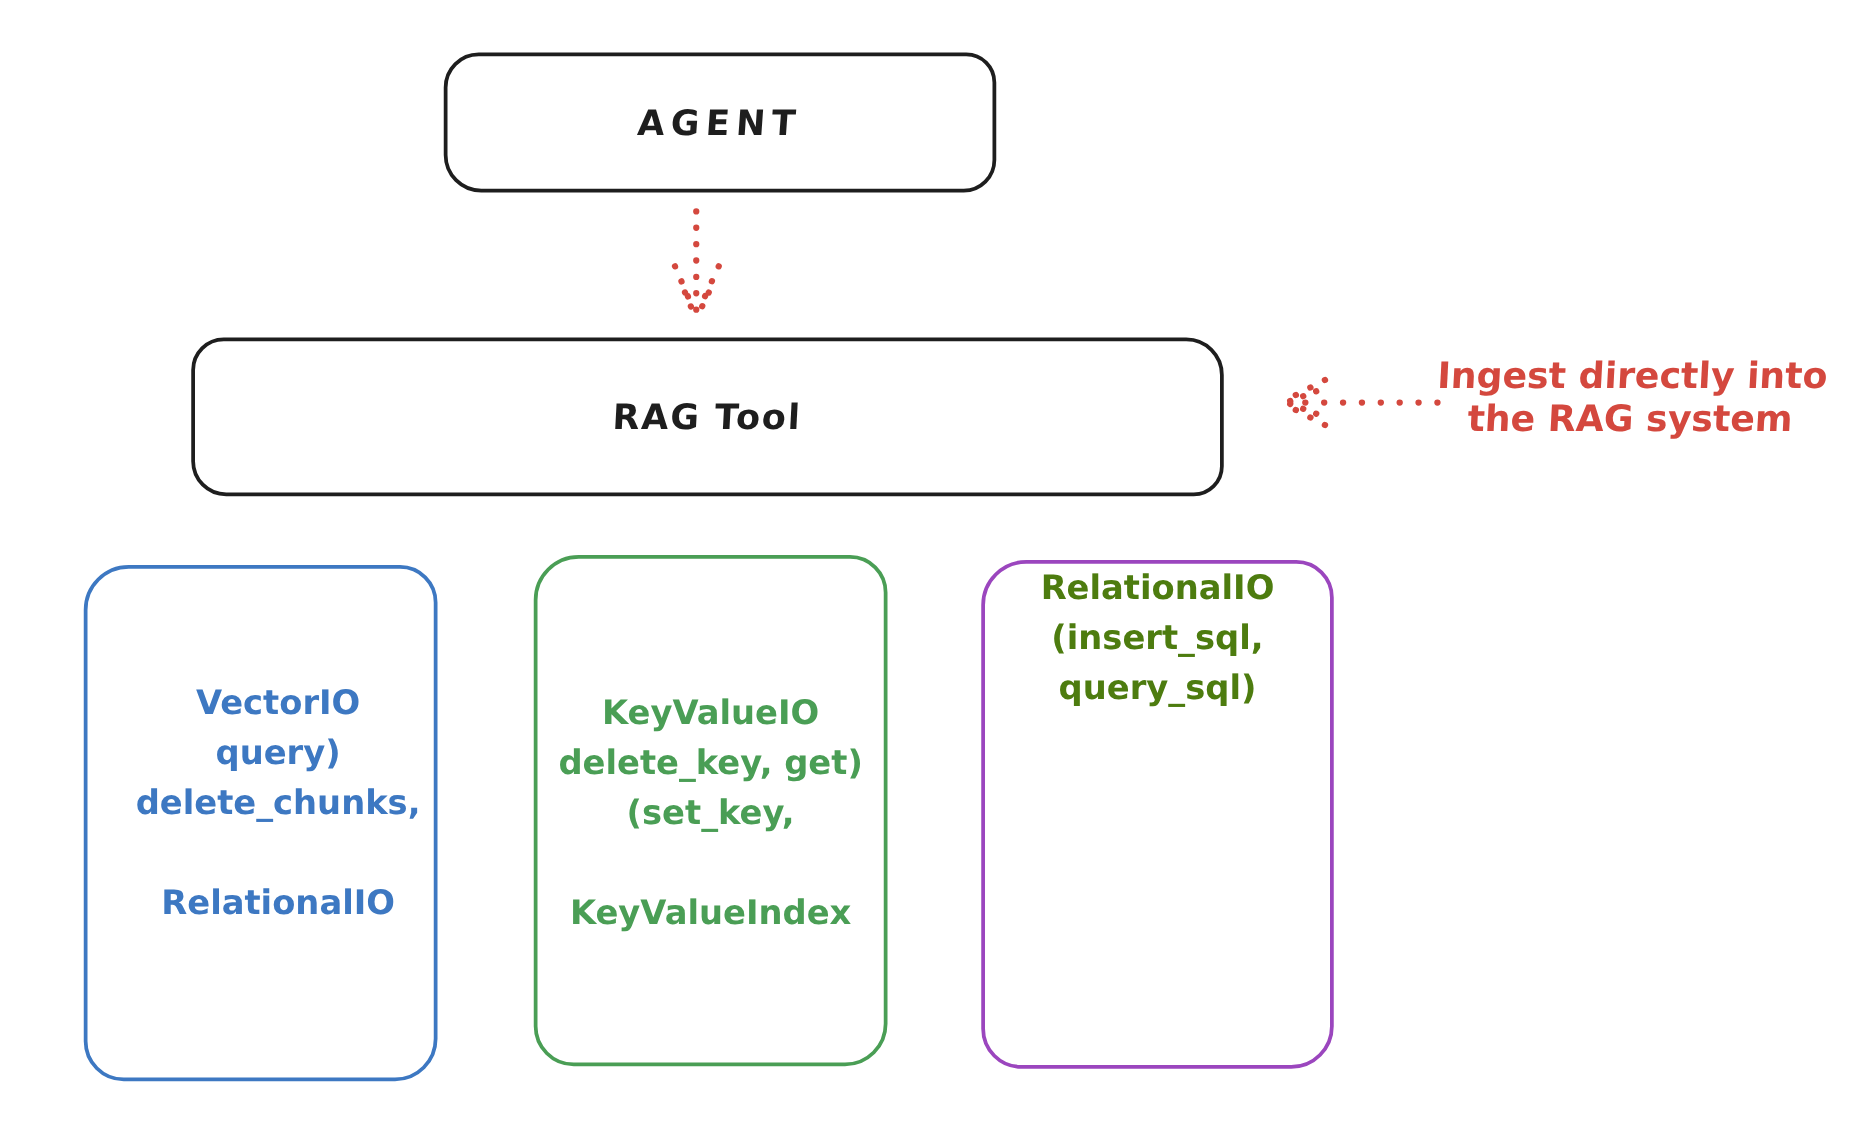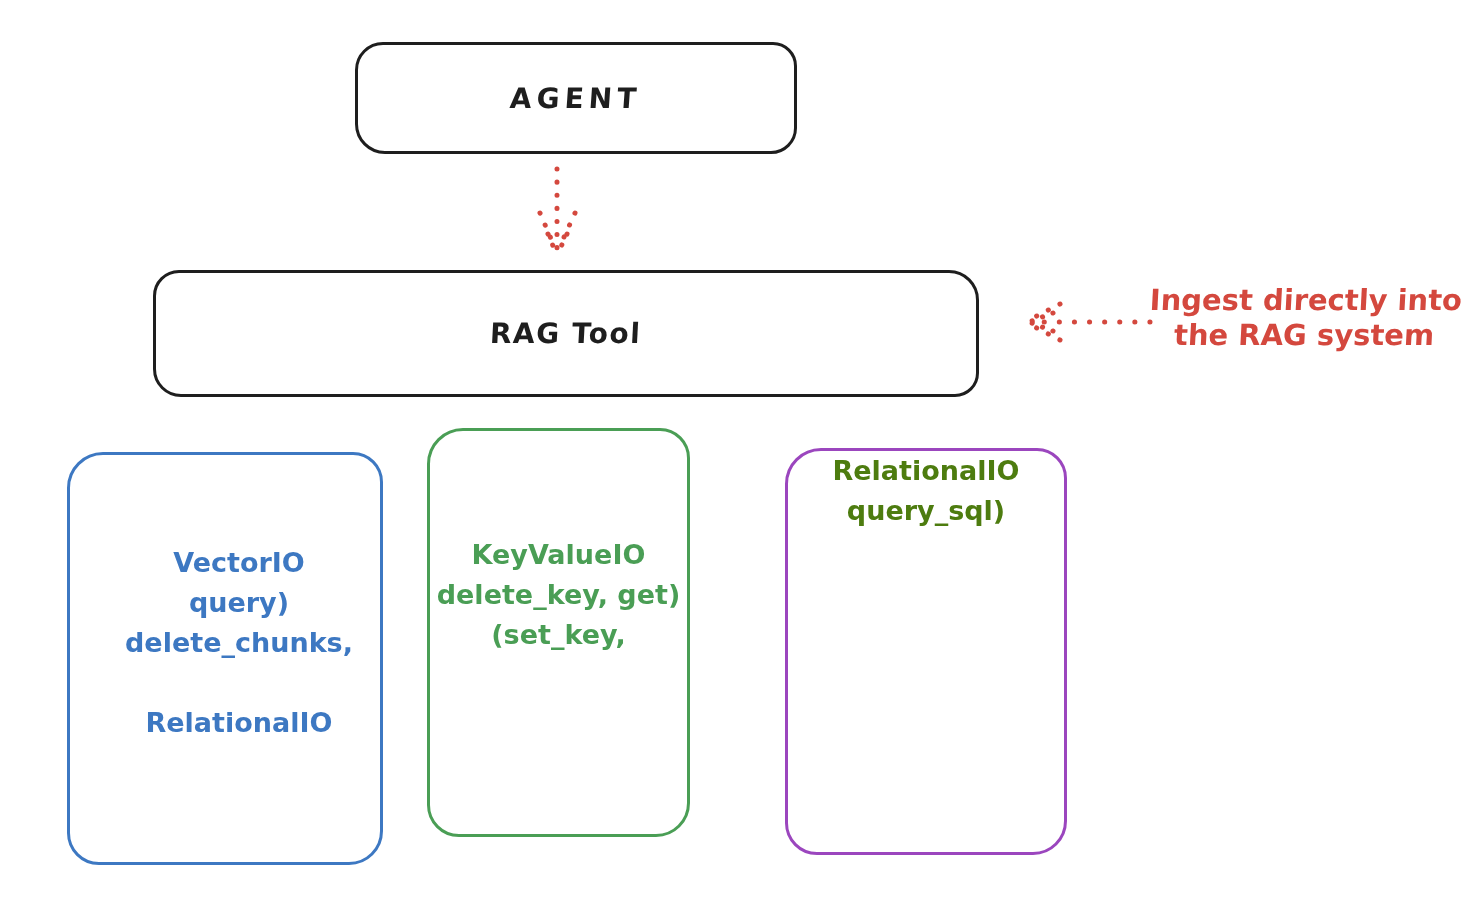--- a/index.html
+++ b/index.html
@@ -57,28 +57,28 @@
     box-sizing: border-box;
     text-align: center;
     font-size: 27px;
     font-weight: bold;
     border-radius: 36px 30px 34px 32px;
   }
   .storage .line { height: 40px; line-height: 40px; white-space: nowrap; }
   .storage .gap  { height: 40px; }
   .box-vector {
     left: 67px; top: 452px;
-    width: 316px; height: 413px;
+    width: 283px; height: 413px;
     border-color: #3d78c2; color: #3d78c2;
     padding-top: 88px;
     padding-left: 28px;
   }
   .box-keyvalue {
-    left: 427px; top: 428px;
-    width: 263px; height: 409px;
+    left: 427px; top: 444px;
+    width: 283px; height: 409px;
     border-color: #4a9e55; color: #4a9e55;
     padding-top: 104px;
   }
   .box-relational {
     left: 785px; top: 448px;
     width: 282px; height: 407px;
     border-color: #9b46be; color: #4d7c0f;
   }
   
   .annotation {
@@ -150,21 +150,23 @@
     <div class="line">delete_chunks,</div>
     <div class="gap"></div>
     <div class="line">RelationalIO</div>
   </div>
 
   <div class="storage box-keyvalue">
     <div class="line">KeyValueIO</div>
     <div class="line">delete_key, get)</div>
     <div class="line">(set_key,</div>
     <div class="gap"></div>
+    <div class="line">KeyValueIndex</div>
   </div>
 
   <div class="storage box-relational">
     <div class="line">RelationalIO</div>
+    <div class="line">(insert_sql,</div>
     <div class="line">query_sql)</div>
     <div class="gap"></div>
   </div>
 
 </div>
 
 </body></html>

